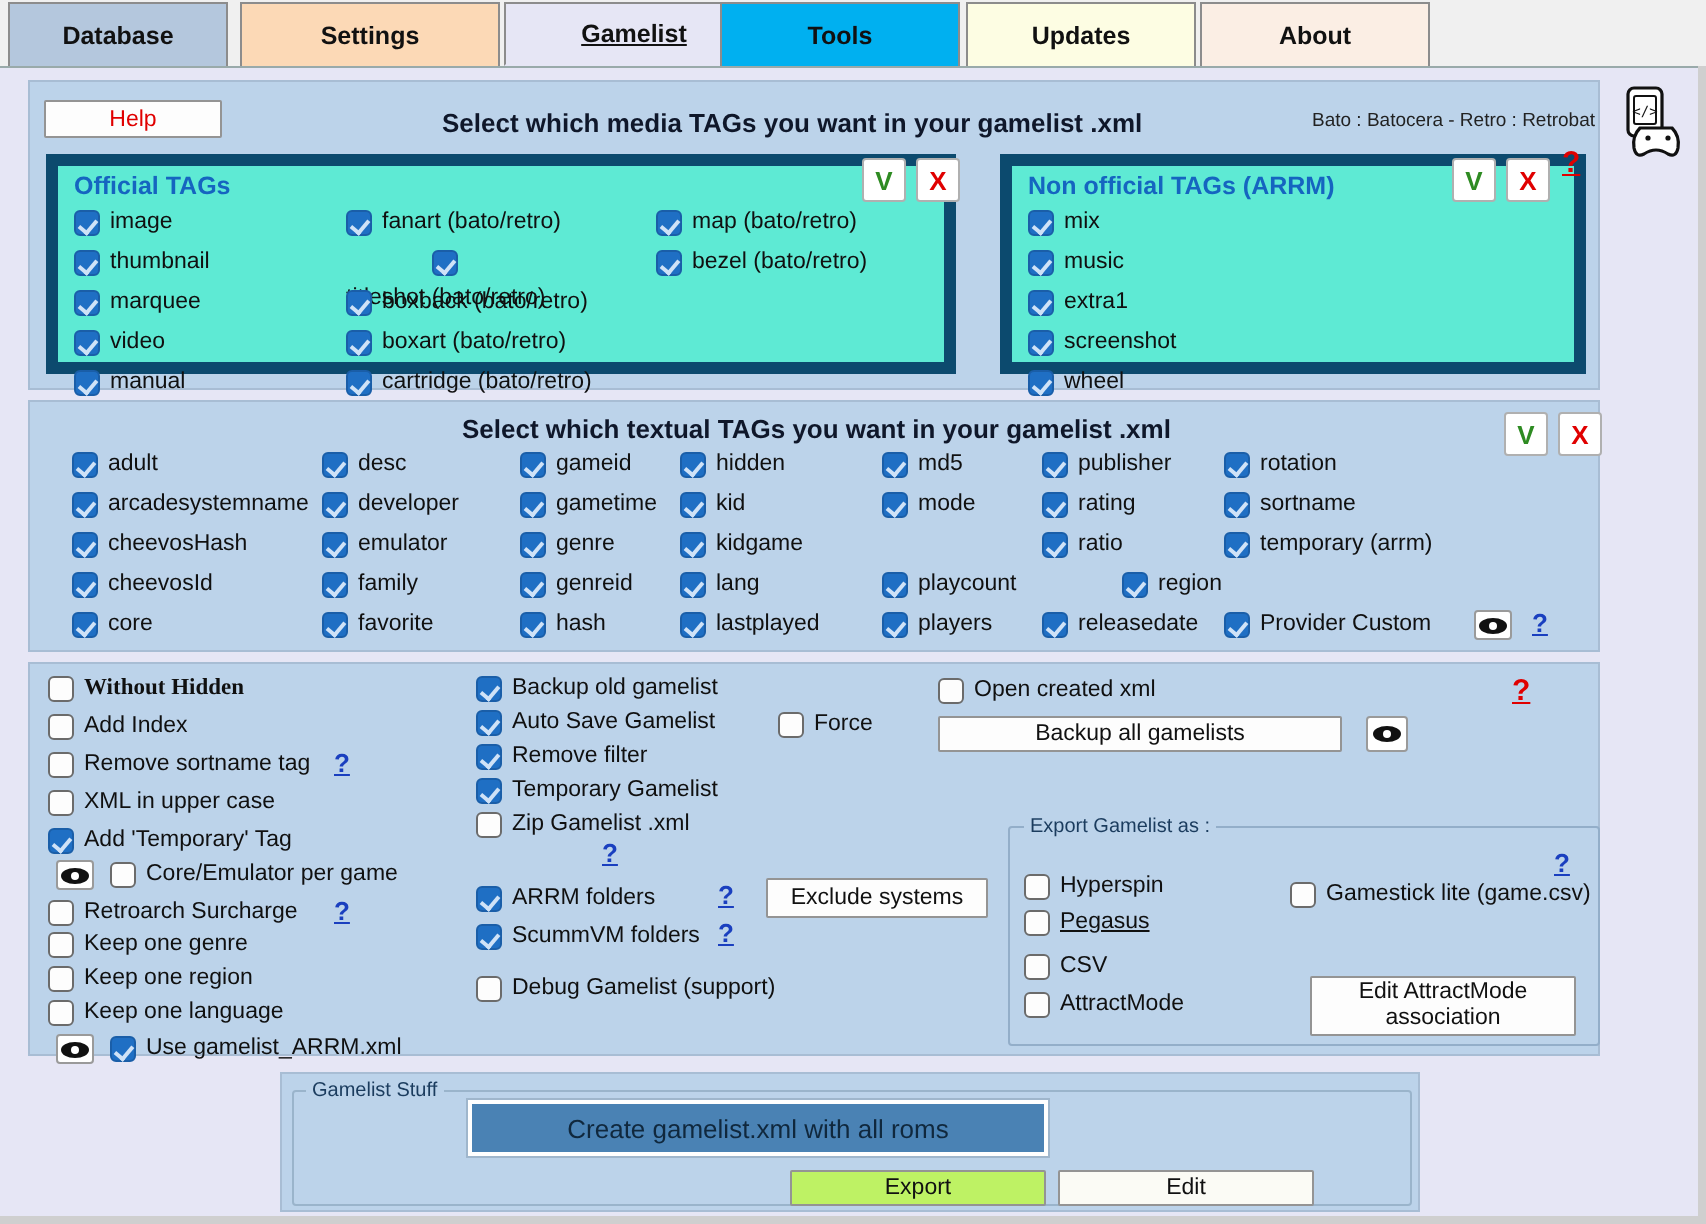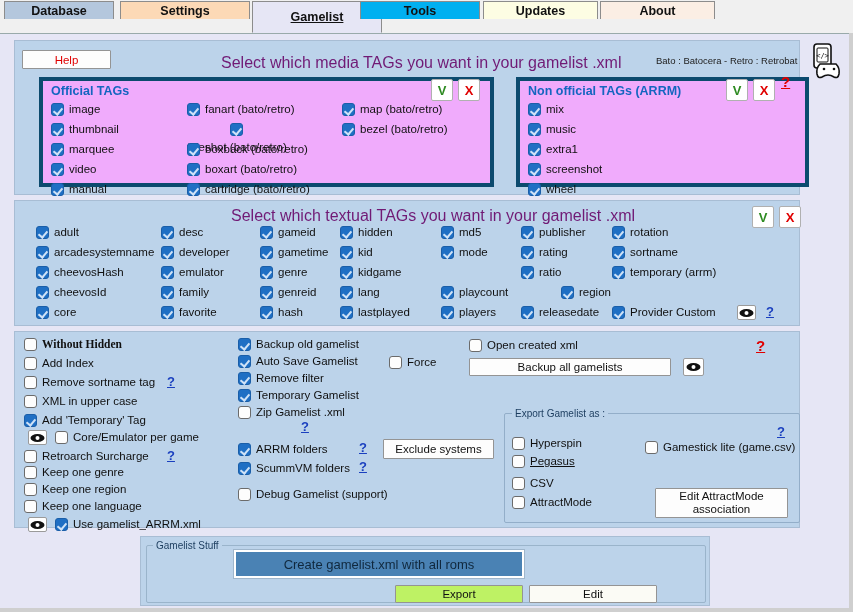--- a/index.html
+++ b/index.html
@@ -6,40 +6,40 @@
   html,body{margin:0;padding:0;}
   body{
     width:853px;height:612px;overflow:hidden;
     background:#e6e6f5;
     font-family:"Liberation Sans","DejaVu Sans",sans-serif;
     font-size:11px;color:#000;
     -webkit-font-smoothing:antialiased;
   }
   
   .tabbar{position:absolute;left:0;top:0;width:853px;height:33px;background:#f0f0f0;border-bottom:1px solid #9aa;}
-  .tab{position:absolute;top:1px;height:18px;box-sizing:border-box;
+  .tab{position:absolute;top:1px;height:32px;box-sizing:border-box;
        display:flex;align-items:center;justify-content:center;
        font-weight:bold;font-size:12.5px;color:#111;
        border:1px solid #8c8c8c;border-bottom:none;}
   .tab.sel{height:32px;border-bottom:1px solid transparent;}
   .tab u{text-decoration:underline;}
   
   .panel{position:absolute;box-sizing:border-box;background:#bcd3ea;border:1px solid #a8bdd4;}
-  .subpanel{position:absolute;box-sizing:border-box;background:#f0abfc;border:4px solid #0c4a6e;margin-left:16px;}
+  .subpanel{position:absolute;box-sizing:border-box;background:#5eead4;border:6px solid #0c4a6e;}
   
   .cb{display:inline-block;width:13px;height:13px;box-sizing:border-box;border-radius:3px;
       vertical-align:middle;position:relative;flex:0 0 auto;}
   .cb.on{background:#1f6fc4;border:1px solid #1a5ea8;}
   .cb.off{background:#fdfdfd;border:1px solid #6b6b6b;}
   .cb.on:after{content:"";position:absolute;left:3px;top:2px;width:4px;height:7px;
       border:solid #cfe2f7;border-width:0 2px 2px 0;transform:rotate(40deg);}
   .row{display:flex;align-items:center;gap:5px;position:absolute;white-space:nowrap;line-height:13px;}
   .row .lbl{font-size:11.5px;color:#101010;}
   
-  .hdr{position:absolute;font-weight:normal;font-size:16px;color:#701a75;white-space:nowrap;}
+  .hdr{position:absolute;font-weight:bold;font-size:13px;color:#0f172a;white-space:nowrap;}
   .grouptitle{position:absolute;font-weight:bold;font-size:12.5px;color:#1565c0;white-space:nowrap;}
   .btn{position:absolute;box-sizing:border-box;background:#fdfdfd;border:1px solid #949494;
        display:flex;align-items:center;justify-content:center;font-size:11.5px;color:#111;
        border-radius:1px;text-align:center;}
   .vx{position:absolute;width:22px;height:22px;box-sizing:border-box;background:#fff;border:1px solid #b0b0b0;
       display:flex;align-items:center;justify-content:center;font-weight:bold;font-size:13px;border-radius:2px;}
   .q{position:absolute;font-weight:bold;font-size:13px;color:#1a3fbf;text-decoration:underline;cursor:pointer;}
   .q.red{color:#e00000;font-size:15px;}
   .eye{position:absolute;width:19px;height:15px;box-sizing:border-box;background:#fff;border:1px solid #9a9a9a;
        display:flex;align-items:center;justify-content:center;border-radius:2px;}

